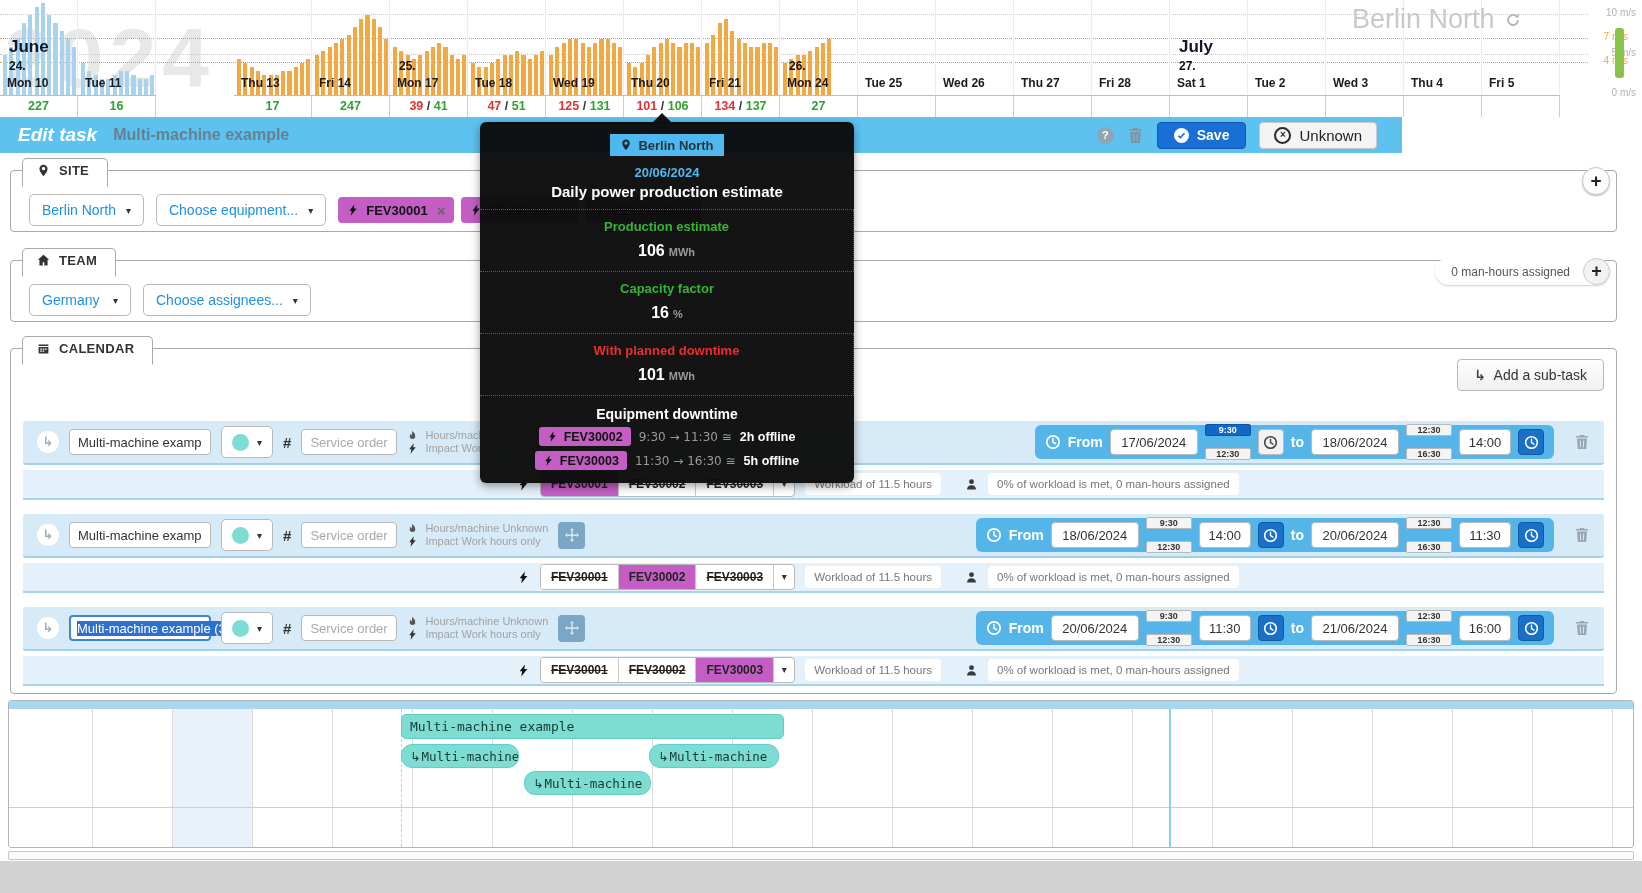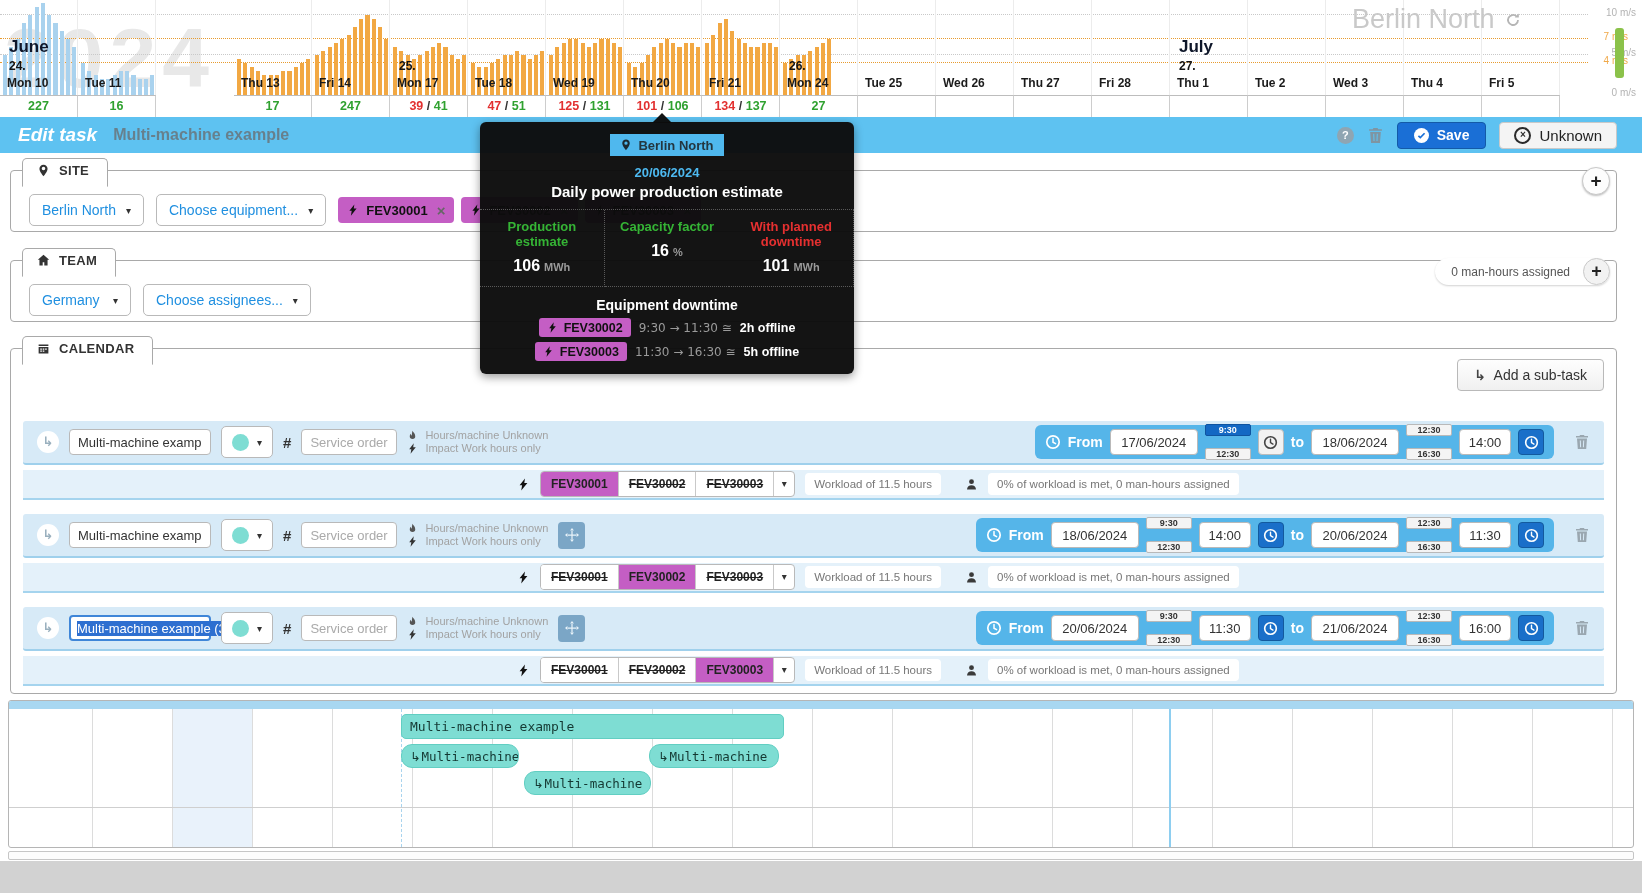--- a/index.html
+++ b/index.html
@@ -19,21 +19,21 @@
   .fweek{position:absolute;font-size:12px;font-weight:bold;color:#111;top:59px;z-index:3}
   .fmonth{position:absolute;font-size:17px;font-weight:bold;color:#0f172a;top:37px;z-index:3}
   .fgrid{position:absolute;left:0;width:1588px;height:0;z-index:0}
   .fgrid.gray{border-top:1px dotted #c9c9c9}
   .fgrid.orange{border-top:1px dotted #e89b2e}
   .faxis{position:absolute;right:6px;font-size:10px;color:#b3b3b3;z-index:3;width:62px;text-align:right}
   .faxis.orange{color:#f0a848;right:14px}
   #green-tab{position:absolute;left:1615px;top:28px;width:9px;height:50px;background:#8bc24a;border-radius:3px;z-index:4}
   #site-title{position:absolute;left:1352px;top:4px;font-size:27px;color:#c9c9c9;z-index:3;display:flex;gap:10px;align-items:center}
   
-  #edit-bar{position:absolute;top:117px;left:0;height:36px;width:1642px;background:#5ec2f1;z-index:2;
+  #edit-bar{position:absolute;top:117px;left:0;height:36px;width:1402px;background:#5ec2f1;z-index:2;
             display:flex;align-items:center;padding:0 25px 0 18px;box-sizing:border-box}
   .eb-title{font-style:italic;font-weight:bold;font-size:19px;color:#fff}
   .eb-name{margin-left:16px;font-weight:bold;font-size:16px;color:#67808d}
   .eb-right{margin-left:auto;display:flex;align-items:center;gap:13px}
   .help-circle{width:17px;height:17px;border-radius:50%;background:#8fa5b2;color:#fff;font-size:11px;font-weight:bold;text-align:center;line-height:17px}
   .btn-save{display:flex;align-items:center;gap:8px;background:#1a6fd6;border:1px solid #135aa8;border-radius:4px;height:27px;padding:0 16px;
             color:#fff;font-weight:bold;font-size:14px;font-family:inherit}
   .save-check{width:15px;height:15px;border-radius:50%;background:#fff;display:flex;align-items:center;justify-content:center}
   .btn-cancel{display:flex;align-items:center;gap:8px;background:#f4f4f4;border:1px solid #c9c9c9;border-radius:4px;height:27px;padding:0 14px;
               color:#222;font-size:15px;font-family:inherit}
@@ -99,21 +99,21 @@
   .pill{background:#fff;border-radius:4px;height:22px;line-height:22px;padding:0 9px;font-size:11.5px;color:#777;white-space:nowrap}
   .assigned-gap{margin-left:14px;display:flex}
   
   #tooltip{position:absolute;left:480px;top:122px;width:374px;background:rgba(12,12,12,.97);border-radius:6px;color:#fff;z-index:60;
            padding-top:12px;text-align:center;box-shadow:0 3px 10px rgba(0,0,0,.4)}
   #tooltip:before{content:"";position:absolute;top:-9px;left:172px;border-left:10px solid transparent;border-right:10px solid transparent;
                   border-bottom:10px solid rgba(12,12,12,.97)}
   .tt-badge{display:inline-flex;align-items:center;gap:6px;background:#4fb8ee;height:22px;padding:0 10px;font-size:13px;font-weight:bold;color:#233640}
   .tt-date{margin-top:9px;color:#4db9f0;font-weight:bold;font-size:13px}
   .tt-title{margin-top:3px;font-size:15px;font-weight:bold}
-  .tt-grid{margin-top:9px;display:grid;grid-template-columns:1fr 1fr 1fr;border-top:1px dotted #5a5a5a}
+  .tt-grid{margin-top:9px;display:grid;grid-template-columns:1fr;border-top:1px dotted #5a5a5a}
   .tt-cell{padding:9px 10px 11px;border-bottom:1px dotted #5a5a5a}
   .tt-cell.l{border-right:1px dotted #5a5a5a}
   .tt-lbl{font-size:13px;font-weight:bold}
   .tt-lbl.good{color:#35b435}.tt-lbl.bad{color:#e63030}
   .tt-val{margin-top:8px;font-size:16px;font-weight:bold}
   .tt-val .unit{font-size:11px;color:#9a9a9a;margin-left:4px}
   .tt-dt-title{margin-top:10px;font-weight:bold;font-size:14px}
   #tt-dt-rows{padding-bottom:13px}
   .tt-dt-row{display:flex;align-items:center;justify-content:center;gap:8px;margin-top:5px}
   .tt-tag{display:inline-flex;align-items:center;gap:6px;background:#c45ec4;border-radius:3px;height:19px;padding:0 8px;font-weight:bold;font-size:12.5px;color:#111}
@@ -313,21 +313,21 @@
       </div>
       <div class="fday" style="left: 1014px;">
         <div class="fdlabel">Thu 27</div>
         <div class="fdval"></div>
       </div>
       <div class="fday" style="left: 1092px;">
         <div class="fdlabel">Fri 28</div>
         <div class="fdval"></div>
       </div>
       <div class="fday" style="left: 1170px;">
-        <div class="fdlabel">Thu 1</div>
+        <div class="fdlabel">Sat 1</div>
         <div class="fdval"></div>
       </div>
       <div class="fday" style="left: 1248px;">
         <div class="fdlabel">Tue 2</div>
         <div class="fdval"></div>
       </div>
       <div class="fday" style="left: 1326px;">
         <div class="fdlabel">Wed 3</div>
         <div class="fdval"></div>
       </div>

